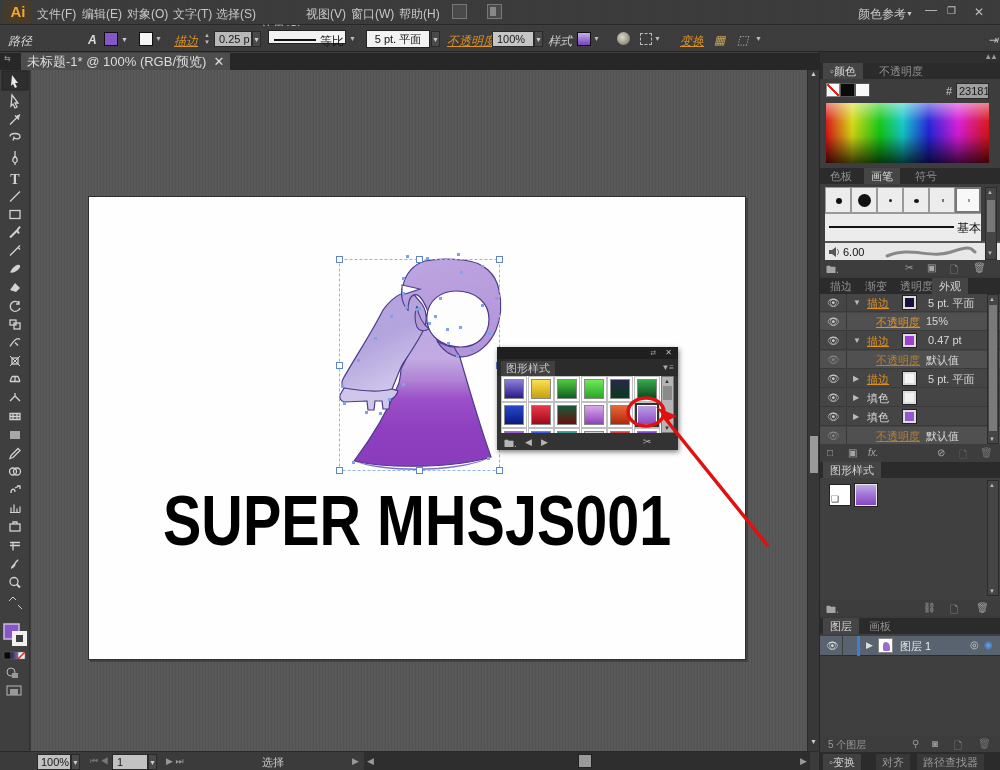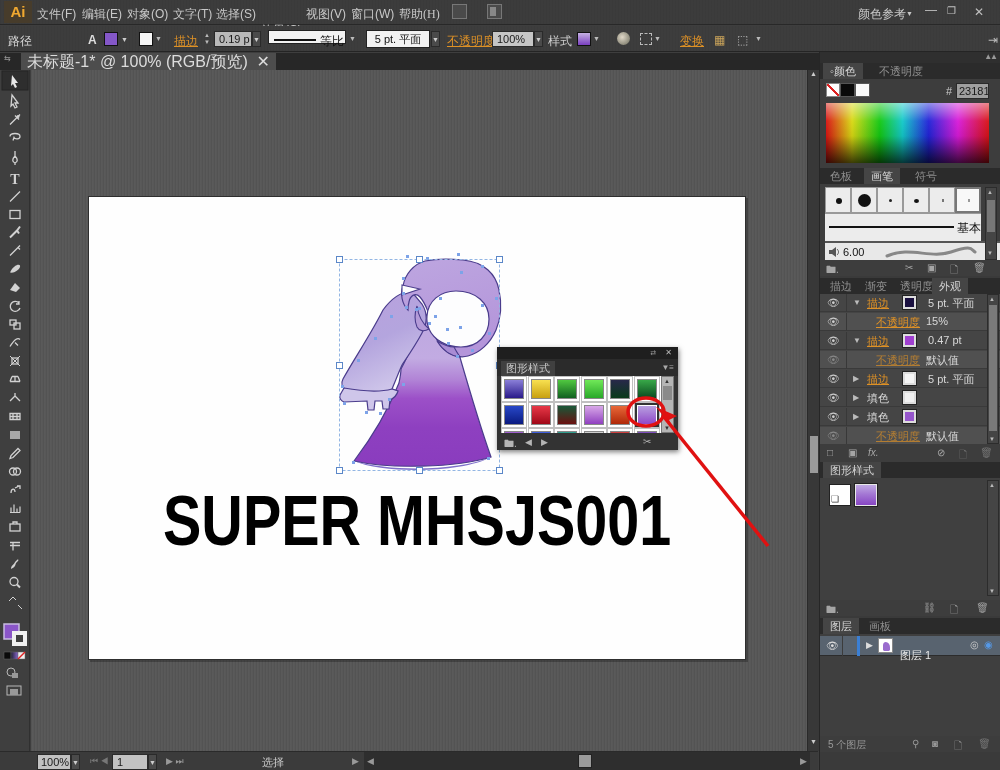--- a/index.html
+++ b/index.html
@@ -5,27 +5,27 @@
 *{margin:0;padding:0;box-sizing:border-box;}
 html,body{width:1000px;height:770px;overflow:hidden;}
 body{font-family:"Liberation Sans",sans-serif;background:#3e3e3e;position:relative;}
 .abs{position:absolute;}
 
 #menubar{left:0;top:0;width:1000px;height:25px;background:#3c3c3c repeating-linear-gradient(90deg,rgba(0,0,0,0.03) 0 1px,transparent 1px 3px);border-bottom:1px solid #282828;color:#ccc;font-size:12px;}
 #ailogo{left:4px;top:1px;width:28px;height:22px;background:#473c2b;color:#f0a830;font-weight:bold;font-size:15px;text-align:center;line-height:22px;}
 .menuitem{top:6px;color:#c8c8c8;}
 
 #controlbar{left:0;top:26px;width:1000px;height:26px;background:#3d3d3d repeating-linear-gradient(90deg,rgba(0,0,0,0.03) 0 1px,transparent 1px 3px);border-bottom:1px solid #242424;color:#ccc;font-size:12px;}
-.cb{top:7px;}
+.cb{top:7px;font-style:italic;}
 .orange{color:#de9126;text-decoration:underline;}
 .fieldlite{background:#b9b9b9;color:#1a1a1a;border:1px solid #2a2a2a;font-size:11px;height:16px;line-height:14px;}
 .ddbtn{width:9px;height:16px;background:#4a4a4a;border:1px solid #2a2a2a;color:#ccc;font-size:7px;text-align:center;line-height:15px;}
 
 #tabbar{left:0;top:53px;width:1000px;height:17px;background:#272727;}
-#doctab{left:21px;top:0px;height:17px;background:#4d4d4d;color:#dcdcdc;font-size:16px;line-height:17px;padding:0 6px;}
+#doctab{left:21px;top:0px;height:17px;background:#4d4d4d;color:#dcdcdc;font-size:13px;line-height:17px;padding:0 6px;}
 
 #toolbar{left:0;top:70px;width:30px;height:700px;background:#3f3f3f;border-right:1px solid #303030;}
 
 #canvas{left:31px;top:70px;width:776px;height:681px;background:#585858;overflow:hidden;}
 #canvas .stripe{position:absolute;left:0;top:0;width:100%;height:100%;background:repeating-linear-gradient(90deg,rgba(0,0,0,0.06) 0 1px,rgba(255,255,255,0.012) 1px 2px,rgba(0,0,0,0) 2px 3px);}
 #artboard{left:57px;top:126px;width:658px;height:464px;background:#fefefe;border:1px solid #2e2e2e;box-shadow:2px 2px 0 rgba(0,0,0,0.25);}
 #slogan{left:132px;top:410px;color:#000;font-weight:bold;font-size:71px;white-space:nowrap;transform:scaleX(0.81);transform-origin:0 0;}
 
 #statusbar{left:0;top:751px;width:818px;height:19px;background:#3b3b3b;border-top:1px solid #2a2a2a;color:#bbb;font-size:11px;}
 
@@ -41,42 +41,42 @@
 <div class="abs" id="menubar">
   <div class="abs" id="ailogo">Ai</div>
   <span class="abs menuitem" style="left:37px;">文件(F)</span>
   <span class="abs menuitem" style="left:82px;">编辑(E)</span>
   <span class="abs menuitem" style="left:127px;">对象(O)</span>
   <span class="abs menuitem" style="left:173px;">文字(T)</span>
   <span class="abs menuitem" style="left:216px;">选择(S)</span>
   <span class="abs menuitem" style="left:261px;margin-top:16px;">效果(C)</span>
   <span class="abs menuitem" style="left:306px;">视图(V)</span>
   <span class="abs menuitem" style="left:351px;">窗口(W)</span>
-  <span class="abs menuitem" style="left:399px;font-family:Liberation Serif, serif;">帮助(H)</span>
+  <span class="abs menuitem" style="left:399px;">帮助(H)</span>
   <span class="abs" style="left:452px;top:4px;width:15px;height:15px;border:1px solid #777;background:#4a4a4a;"></span>
   <span class="abs" style="left:487px;top:4px;width:15px;height:15px;border:1px solid #777;background:#4a4a4a;">
       <span class="abs" style="left:2px;top:2px;width:6px;height:9px;background:#888;"></span>
     </span>
   <span class="abs menuitem" style="left:858px;">颜色参考</span>
   <span class="abs menuitem" style="left:906px;font-size:7px;top:10px;">▼</span>
   <span class="abs menuitem" style="left:925px;top:3px;color:#c0c0c0;">—</span>
   <span class="abs menuitem" style="left:947px;top:5px;color:#c0c0c0;font-size:10px;">❐</span>
   <span class="abs menuitem" style="left:974px;top:5px;color:#c0c0c0;">✕</span>
 </div>
 
 <div class="abs" id="controlbar">
   <span class="abs cb" style="left:8px;color:#d6d6d6;">路径</span>
   <span class="abs cb" style="left:88px;color:#ddd;font-weight:bold;">A</span>
   <div class="abs" style="left:104px;top:6px;width:14px;height:14px;background:#8457c8;border:1px solid #111;"></div>
   <span class="abs cb ddbtn" style="left:120px;top:6px;border:none;background:none;">▼</span>
   <div class="abs" style="left:139px;top:6px;width:14px;height:14px;background:#f5f5f5;border:1px solid #111;"></div>
   <span class="abs cb" style="left:155px;top:9px;font-size:7px;color:#bbb;">▼</span>
   <span class="abs cb orange" style="left:174px;">描边</span>
   <span class="abs" style="left:204px;top:6px;font-size:6px;color:#bbb;line-height:7px;">▲<br>▼</span>
-  <div class="abs fieldlite" style="left:214px;top:5px;width:38px;padding-left:4px;">0.19 p</div>
+  <div class="abs fieldlite" style="left:214px;top:5px;width:38px;padding-left:4px;">0.25 p</div>
   <div class="abs ddbtn" style="left:252px;top:5px;">▼</div>
   <div class="abs" style="left:268px;top:4px;width:78px;height:14px;background:#f2f2f2;border:1px solid #222;color:#111;font-size:12px;">
      <div class="abs" style="left:5px;top:8px;width:42px;height:2px;background:#111;"></div>
      <span class="abs" style="left:51px;top:2px;">等比</span>
   </div>
   <span class="abs cb" style="left:349px;top:9px;font-size:7px;color:#bbb;">▼</span>
   <div class="abs" style="left:366px;top:4px;width:64px;height:18px;background:#f2f2f2;border:1px solid #222;color:#111;font-size:11px;text-align:center;line-height:16px;">5 pt. 平面</div>
   <div class="abs ddbtn" style="left:431px;top:5px;">▼</div>
   <span class="abs cb orange" style="left:447px;">不透明度</span>
   <div class="abs fieldlite" style="left:492px;top:5px;width:42px;padding-left:4px;background:#c6c6c6;">100%</div>
@@ -599,26 +599,32 @@
   </div>
   <div class="abs" style="left:0;top:582px;width:181px;height:102px;background:#3f3f3f;">
     <div class="abs" style="left:0;top:2px;width:181px;height:20px;background:#58636f;border-bottom:1px solid #2c2c2c;">
       <span class="abs" style="left:6px;top:4px;color:#ddd;font-size:10px;">👁</span>
       <div class="abs" style="left:22px;top:0;width:1px;height:20px;background:#3c3c3c;"></div>
       <div class="abs" style="left:37px;top:0;width:3px;height:20px;background:#3a7fd5;"></div>
       <span class="abs" style="left:46px;top:4px;color:#ddd;font-size:9px;">▶</span>
       <div class="abs" style="left:58px;top:2px;width:15px;height:15px;background:#fff;border:1px solid #888;">
           <div class="abs" style="left:4px;top:3px;width:7px;height:9px;background:#9a6cce;border-radius:40% 60% 20% 20%;"></div>
         </div>
-      <span class="abs" style="left:80px;top:12px;color:#e8e8e8;">图层 1</span>
+      <span class="abs" style="left:80px;top:3px;color:#e8e8e8;">图层 1</span>
       <span class="abs" style="left:150px;top:3px;color:#ccc;font-size:10px;">◎</span>
       <span class="abs" style="left:164px;top:3px;color:#5599e8;font-size:10px;">◉</span>
     </div>
   </div>
   <div class="abs" style="left:0;top:684px;width:181px;height:16px;color:#999;font-size:10px;background:#3d3d3d;">
     <span class="abs" style="left:8px;top:2px;">5 个图层</span>
     <span class="abs" style="left:92px;top:2px;">⚲</span>
       <span class="abs" style="left:112px;top:2px;">◙</span>
       <span class="abs" style="left:134px;top:2px;">🗋</span>
       <span class="abs" style="left:158px;top:2px;color:#777;">🗑</span>
   </div>
 
+  <div class="abs" style="left:0;top:700px;width:181px;height:18px;background:#2b2b2b;">
+    <span class="abs" style="left:3px;top:2px;background:#414141;color:#cfcfcf;padding:1px 6px;">◦变换</span>
+    <span class="abs" style="left:56px;top:2px;background:#383838;color:#9a9a9a;padding:1px 6px;">对齐</span>
+    <span class="abs" style="left:97px;top:2px;background:#383838;color:#9a9a9a;padding:1px 6px;">路径查找器</span>
+
+  </div>
 </div>
 
 </body></html>

